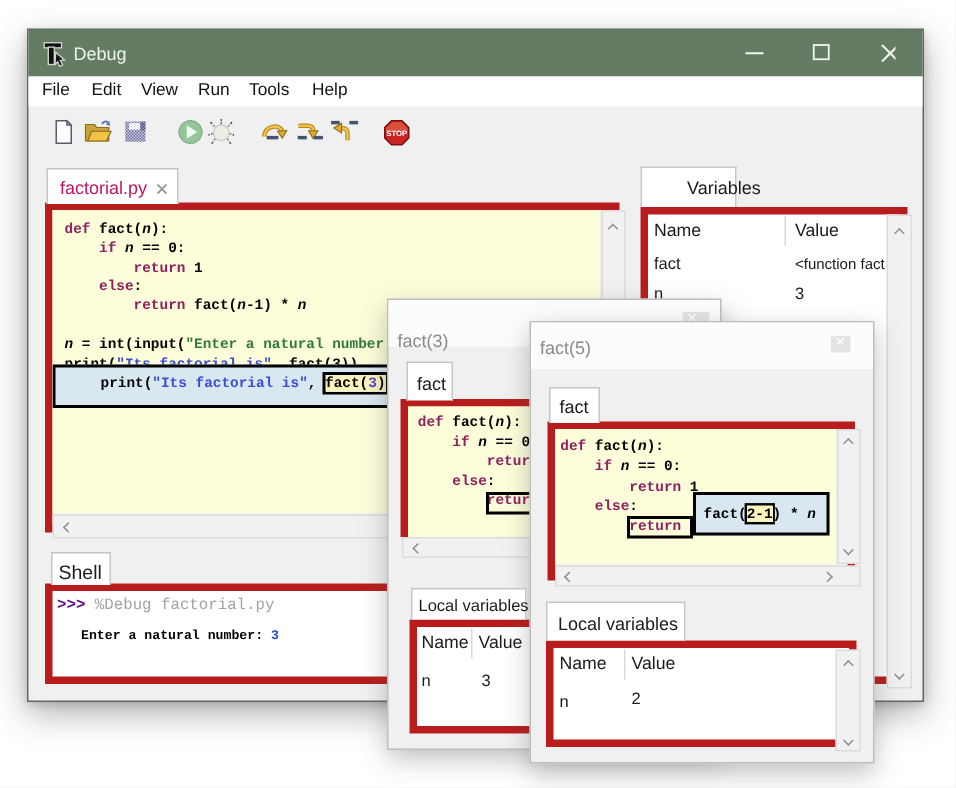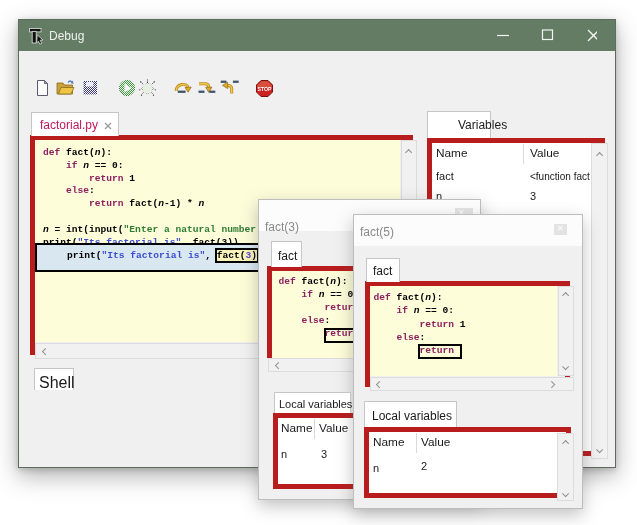--- a/index.html
+++ b/index.html
@@ -65,20 +65,28 @@
     </svg>
     <div class="abs" id="title-txt">Debug</div>
 
     <svg class="cap" style="left:473px;top:0" width="105" height="31" viewBox="0 0 105 31">
       <line x1="5" y1="15.5" x2="17" y2="15.5" stroke="#f2f5f2" stroke-width="1.2"></line>
       <rect x="50.5" y="10" width="10" height="9.5" fill="none" stroke="#f2f5f2" stroke-width="1.2"></rect>
       <line x1="96" y1="10" x2="107" y2="21" stroke="#f2f5f2" stroke-width="1.3"></line>
       <line x1="107" y1="10" x2="96" y2="21" stroke="#f2f5f2" stroke-width="1.3"></line>
     </svg>
   </div>
+  <div class="abs" id="menubar">
+    <div class="menu" style="left:9px">File</div>
+    <div class="menu" style="left:42px">Edit</div>
+    <div class="menu" style="left:75px">View</div>
+    <div class="menu" style="left:113px">Run</div>
+    <div class="menu" style="left:147px">Tools</div>
+    <div class="menu" style="left:189px">Help</div>
+  </div>
 
   <svg class="abs" style="left:16px;top:59px" width="260" height="19" viewBox="0 0 260 19">
     <defs>
       <pattern id="dith" width="2" height="2" patternUnits="userSpaceOnUse">
         <rect x="0" y="0" width="1" height="1" fill="#f0f0f0"></rect>
         <rect x="1" y="1" width="1" height="1" fill="#f0f0f0"></rect>
       </pattern>
       <pattern id="dnav" width="2" height="2" patternUnits="userSpaceOnUse">
         <rect x="0" y="0" width="1" height="1" fill="#3a3a80"></rect>
         <rect x="1" y="1" width="1" height="1" fill="#3a3a80"></rect>
@@ -197,21 +205,25 @@
     <div class="cell" style="left:98px;top:28px;width:61px;overflow:hidden;font-size:10px;">&lt;function fact at 0x0</div>
     <div class="cell" style="left:4px;top:47px;">n</div>
     <div class="cell" style="left:98px;top:47px;">3</div>
     <div class="sbar" style="left:159px;top:0px;width:17px;height:316px;">
       <div class="ch chu" style="left:3.5px;top:6px;"></div>
       <div class="ch chd" style="left:3.5px;top:302px;"></div>
     </div>
   </div>
 
   <div class="tab" style="left:15px;top:348px;width:40px;height:22px;"></div>
-  <div class="abs" style="left:20px;top:354px;font-size:16px;color:#1a1a1a;z-index:3;">Shell</div>
+  <div class="abs" style="left:20px;top:354px;font-size:13px;color:#1a1a1a;z-index:3;">Shell</div>
+  <div class="pane" style="left:11px;top:369px;width:383px;height:67px;">
+    <div class="abs" style="left:3px;top:4px;font-family:'Liberation Mono',monospace;font-size:10.5px;white-space:pre;"><span style="color:#5b0a8a;font-weight:bold">&gt;&gt;&gt;</span> <span style="color:#a3a3a3">%Debug factorial.py</span></div>
+    <div class="abs" style="left:19px;top:25px;font-family:'Liberation Mono',monospace;font-size:8.8px;font-weight:bold;white-space:pre;">Enter a natural number: <span style="color:#2e46cf">3</span></div>
+  </div>
 </div>
 
 <div class="dlg" id="dlg3" style="left:258px;top:199px;width:223px;height:301px;">
   <div class="dlg-title" style="height:31px;"></div>
   <div class="dlg-title-txt" style="left:6px;top:20px;">fact(3)</div>
   <div class="dlg-close" style="left:196px;top:8px;width:18px;height:9px;"></div>
   <div class="tab" style="left:12px;top:41px;width:31px;height:26px;"></div>
   <div class="abs" style="left:19px;top:49px;font-size:12px;color:#1a1a1a;z-index:3;">fact</div>
   <div class="pane" style="left:8px;top:66px;width:210px;height:92px;background:#f0f0f0;">
     <div class="ed" style="left:0;top:0;width:208px;height:90px;">
@@ -255,20 +267,23 @@
     <div class="sbar" style="left:188px;top:0;width:16px;height:90px;">
       <div class="ch chu" style="left:3px;top:3px;"></div>
       <div class="ch chd" style="left:3px;top:76px;"></div>
     </div>
     <div class="sbar" style="left:0px;top:91px;width:204px;height:14px;">
       <div class="ch chl" style="left:3px;top:2.5px;"></div>
       <div class="ch chr" style="left:177px;top:2.5px;"></div>
     </div>
   </div>
 
+  <div class="focusbox" style="left:107.5px;top:113px;width:91.5px;height:29px;">
+    <div class="dcode" style="left:5.5px;top:5.5px;line-height:13px;">fact(<span class="callbox" style="box-shadow:0 0 0 1.6px #000;">2-1</span>) * <span class="it">n</span></div>
+  </div>
   <div class="tab" style="left:10px;top:186px;width:93px;height:26px;"></div>
   <div class="abs" style="left:18px;top:194px;font-size:12px;color:#1a1a1a;z-index:3;">Local variables</div>
   <div class="pane" style="left:10px;top:212px;width:207px;height:71px;">
     <div class="hdr" style="left:4px;top:3px;">Name</div>
     <div class="hdr" style="left:52px;top:3px;">Value</div>
     <div class="abs" style="left:47px;top:1px;width:1px;height:20px;background:#d9d9d9;"></div>
     <div class="cell" style="left:4px;top:30px;">n</div>
     <div class="cell" style="left:52px;top:28px;">2</div>
     <div class="sbar" style="left:188px;top:1px;width:17px;height:68px;">
       <div class="ch chu" style="left:3.5px;top:4px;"></div>

